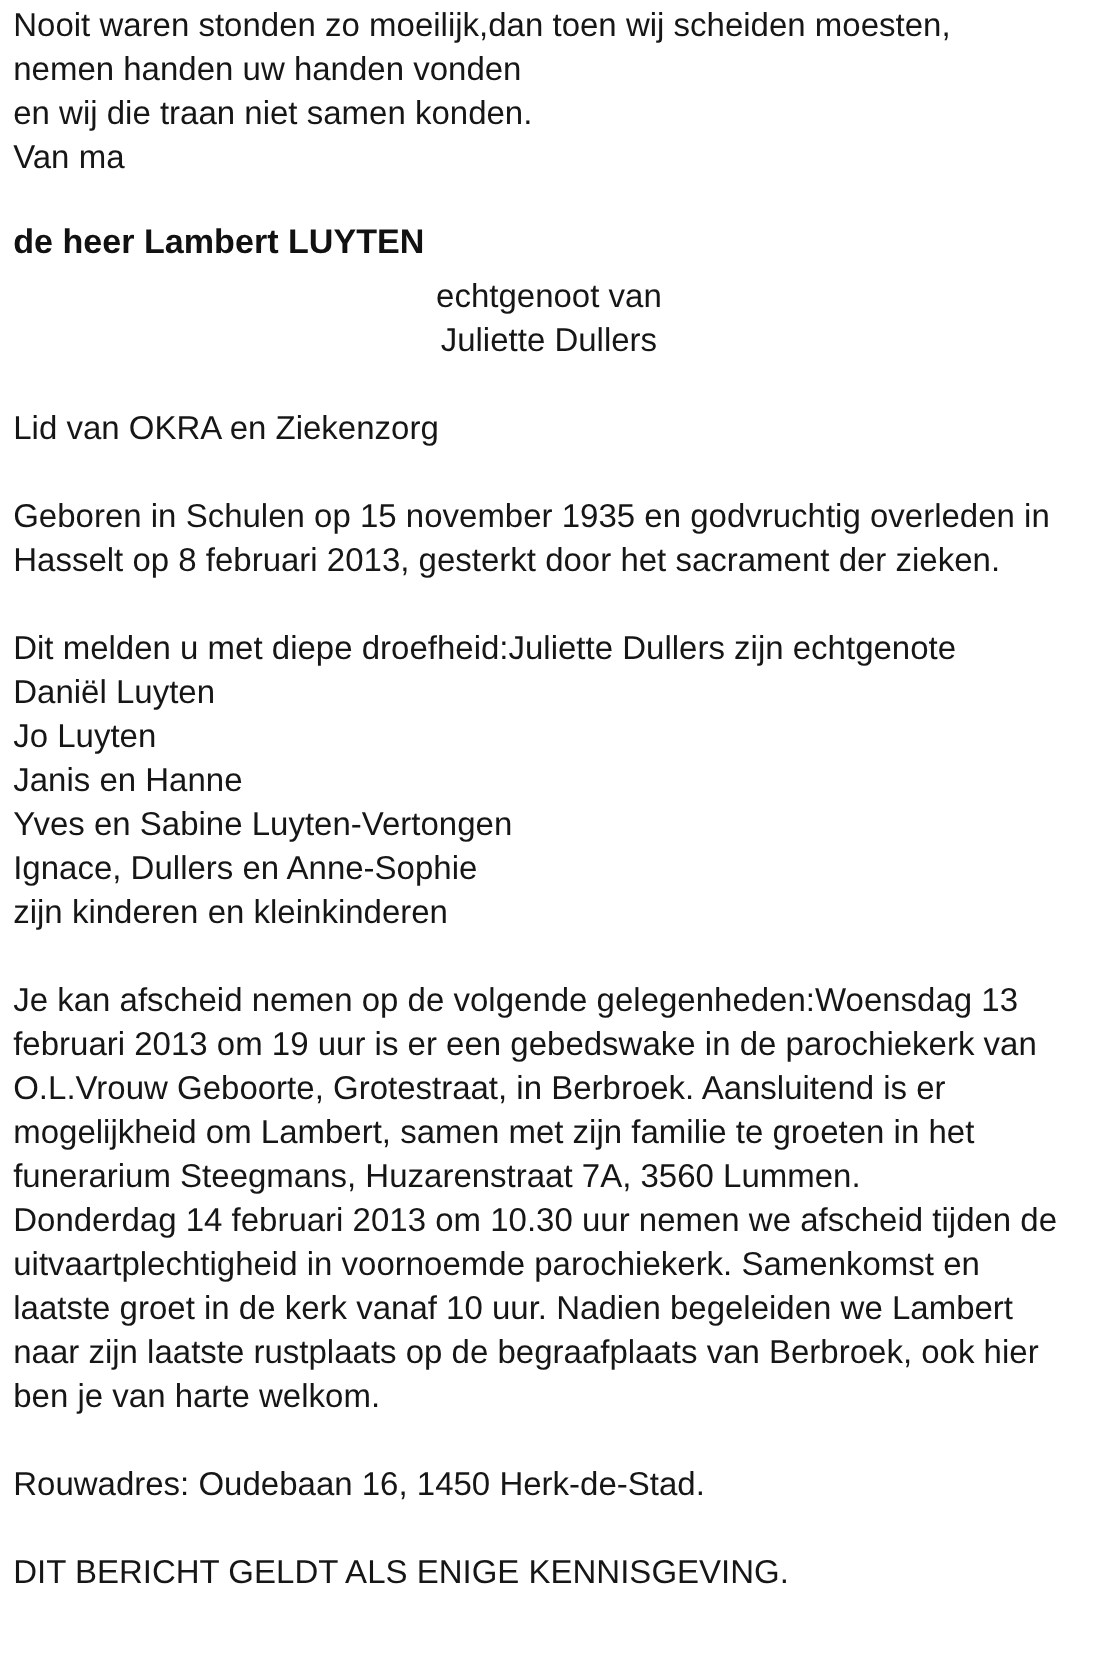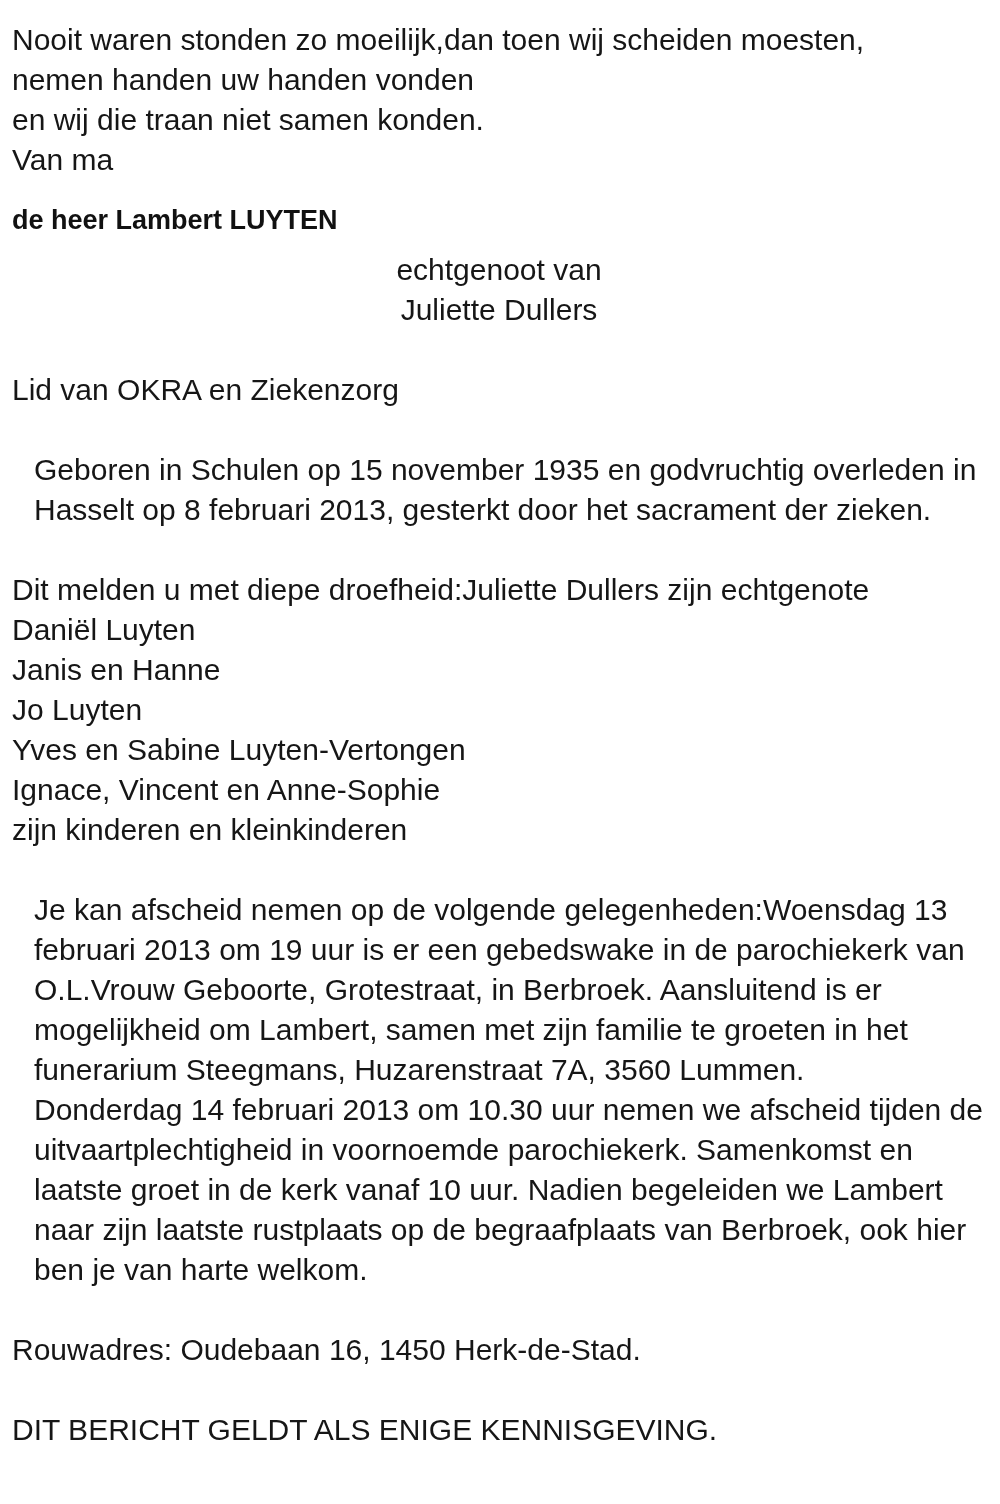--- a/index.html
+++ b/index.html
@@ -4,49 +4,48 @@
 <style>
   html, body {
     margin: 0;
     padding: 0;
     background: #ffffff;
   }
   .page {
     width: 1000px;
     height: 1504px;
     box-sizing: border-box;
-    padding: 20px 14px 10px 12px;
+    padding: 4px 14px 10px 12px;
     overflow: hidden;
     background: #ffffff;
     color: #161616;
     font-family: "Liberation Sans", "DejaVu Sans", sans-serif;
     font-size: 30px;
     line-height: 40px;
     font-weight: 400;
   }
   .sec {
     margin: 40px 0 0 0;
   }
   .poem {
     margin: 0;
   }
   .title {
-    margin: 16px 0 6px 0;
-    font-size: 27px;
+    margin: 32px 0 6px 0;
+    font-size: 31px;
     line-height: 48px;
     font-weight: 700;
     color: #111111;
   }
   .spouse {
     margin: 0;
     text-align: center;
   }
   .pre {
     white-space: pre-line;
-    margin-left: 22px;
   }
 </style>
 </head>
 <body>
 
 <div class="page">
 
   <div class="poem">
     <div>Nooit waren stonden zo moeilijk,dan toen wij scheiden moesten,</div>
     <div>nemen handen uw handen vonden</div>
@@ -62,24 +61,24 @@
   </div>
 
   <div class="sec">Lid van OKRA en Ziekenzorg</div>
 
   <div class="sec pre">Geboren in Schulen op 15 november 1935 en godvruchtig overleden in
 Hasselt op 8 februari 2013, gesterkt door het sacrament der zieken.</div>
 
   <div class="sec">
     <div>Dit melden u met diepe droefheid:Juliette Dullers zijn echtgenote</div>
     <div>Daniël Luyten</div>
+    <div>Jo Luyten</div>
     <div>Janis en Hanne</div>
-    <div>Jo Luyten</div>
     <div>Yves en Sabine Luyten-Vertongen</div>
-    <div>Ignace, Vincent en Anne-Sophie</div>
+    <div>Ignace, Dullers en Anne-Sophie</div>
     <div>zijn kinderen en kleinkinderen</div>
   </div>
 
   <div class="sec">
     <div class="pre">Je kan afscheid nemen op de volgende gelegenheden:Woensdag 13
 februari 2013 om 19 uur is er een gebedswake in de parochiekerk van
 O.L.Vrouw Geboorte, Grotestraat, in Berbroek. Aansluitend is er
 mogelijkheid om Lambert, samen met zijn familie te groeten in het
 funerarium Steegmans, Huzarenstraat 7A, 3560 Lummen.</div>
     <div class="pre">Donderdag 14 februari 2013 om 10.30 uur nemen we afscheid tijden de

